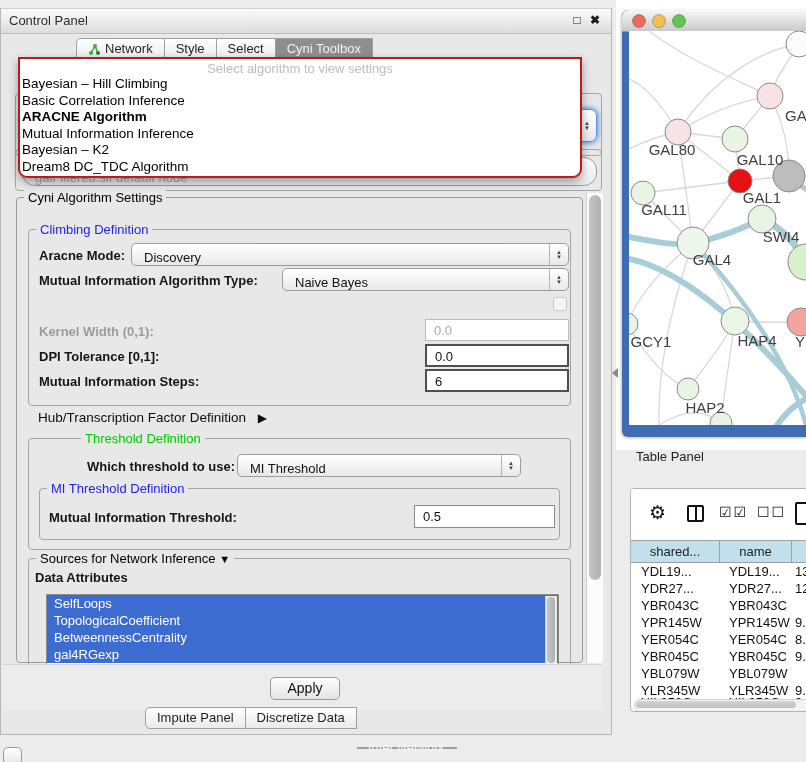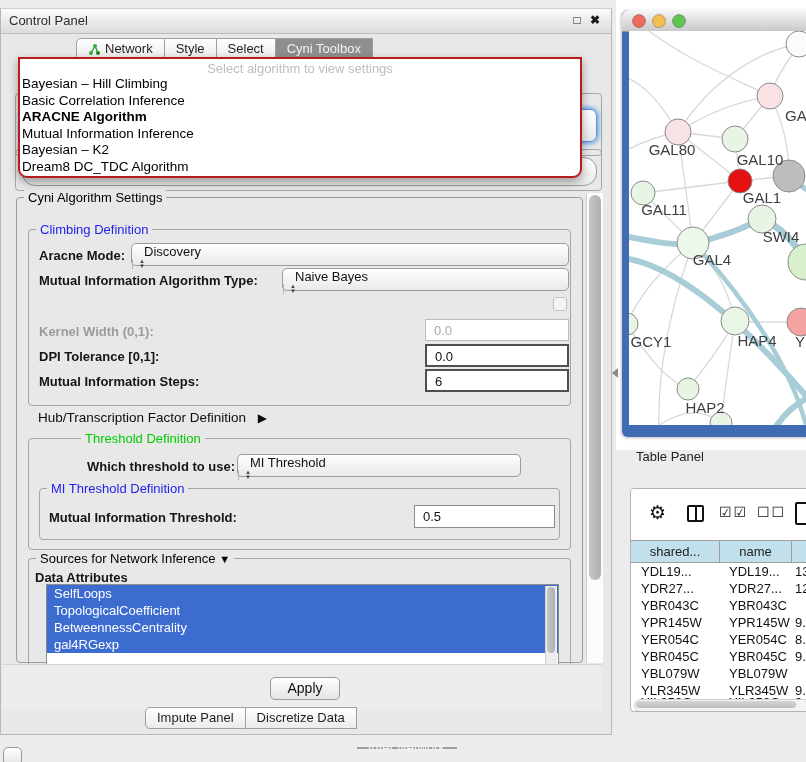--- a/index.html
+++ b/index.html
@@ -23,21 +23,21 @@
   .tab.sel{background:#8e8e8e;color:#f3f3f3;}
   
   .group{border:1px solid #a5a5a5;border-radius:4px;box-sizing:border-box;}
   .legend{position:absolute;top:-8px;left:7px;background:#e8e8e8;padding:0 4px;font-size:13px;white-space:nowrap;}
   .leg-blue{color:#2222ee;}
   .leg-green{color:#0c0;margin-left:45px;}
   .lbl{font-size:13px;font-weight:bold;color:#151515;white-space:nowrap;}
   .lbl.dis{color:#9b9b9b;}
   
   .combo{background:linear-gradient(#ffffff,#e9e9e9);border:1px solid #9c9c9c;border-radius:5px;
-         box-sizing:border-box;font-size:13px;color:#111;display:flex;align-items:flex-start;flex-direction:column;}
+         box-sizing:border-box;font-size:13px;color:#111;display:flex;align-items:flex-end;}
   .combo .txt{padding-left:12px;flex:1;}
   .combo .spin{width:18px;align-self:stretch;border-left:1px solid #b5b5b5;display:flex;flex-direction:column;
                align-items:center;justify-content:center;font-size:6px;line-height:5px;color:#444;}
   
   .field{background:#fff;box-sizing:border-box;font-size:13px;color:#111;text-align:left;padding:3px 8px 12px 8px;}
   .f-light{border:1px solid #bdbdbd;color:#a9a9a9;}
   .f-dark{border:2px solid #4f4f4f;}
   .f-mid{border:1px solid #8b8b8b;}
   .checkbox{width:14px;height:14px;border:1px solid #c3c3c3;border-radius:3px;background:#f4f4f4;box-sizing:border-box;}
   
@@ -182,21 +182,21 @@
         </div>
       </div>
 
       <div class="abs group" style="left:11px;top:360px;width:543px;height:120px;border-bottom:none;border-radius:4px 4px 0 0;">
         <span class="legend">
           <span>Sources for Network Inference</span>
           <span style="font-size:11px;">▼</span>
         </span>
         <span class="abs lbl" style="left:6px;top:11px;">Data Attributes</span>
 
-        <div class="abs attr-list" style="left:17px;top:25px;width:513px;height:83px;">
+        <div class="abs attr-list" style="left:17px;top:35px;width:513px;height:83px;">
           <div class="attr-item">SelfLoops</div>
           <div class="attr-item">TopologicalCoefficient</div>
           <div class="attr-item">BetweennessCentrality</div>
           <div class="attr-item">gal4RGexp</div>
           <div class="abs" style="right:1px;top:1px;width:11px;height:80px;background:#ededed;border-left:1px solid #cfcfcf;">
             <div class="abs vthumb" style="left:1px;top:1px;width:8px;height:66px;"></div>
           </div>
         </div>
       </div>
     </div>

